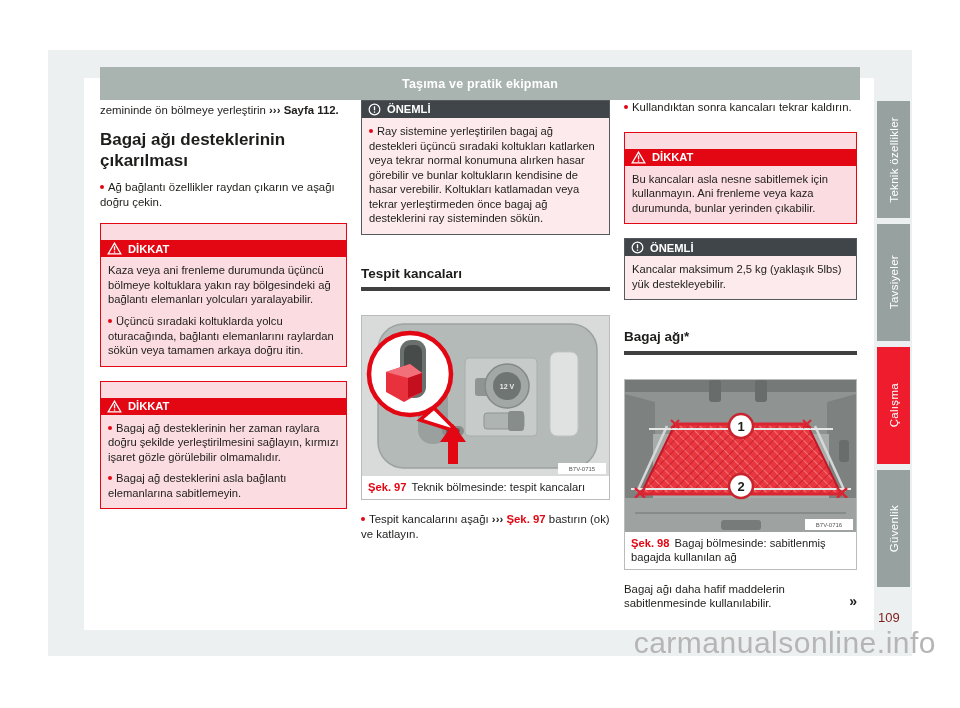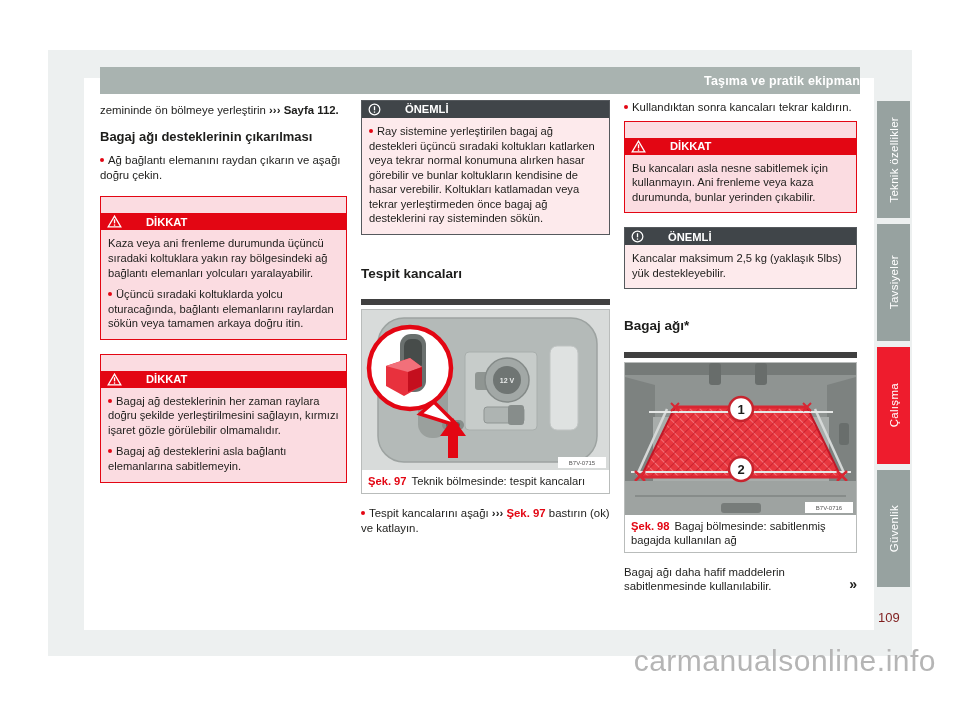--- a/index.html
+++ b/index.html
@@ -2,38 +2,38 @@
 <html><head>
 <meta charset="utf-8">
 <style>
   * { margin:0; padding:0; box-sizing:border-box; }
   html,body { width:960px; height:708px; background:#fff; font-family:"Liberation Sans", sans-serif; color:#1d1d1b; }
   .canvas { position:relative; width:960px; height:708px; overflow:hidden; background:#fff; }
 
   .scan { position:absolute; left:48px; top:50px; width:864px; height:606px; background:#edf0f0; }
   .sheet { position:absolute; left:36px; top:28px; width:790px; height:552px; background:#ffffff; }
 
-  .header-bar { position:absolute; left:52px; top:17px; width:760px; height:27px; background:#a9b3b0;
-                display:flex; align-items:center; justify-content:flex-end; }
+  .header-bar { position:absolute; left:52px; top:17px; width:760px; height:33px; background:#a9b3b0;
+                display:flex; align-items:center; justify-content:center; }
   .header-bar span { color:#fff; font-weight:bold; font-size:12.5px; letter-spacing:.2px; }
 
   .col { position:absolute; top:50px; font-size:11.4px; line-height:1.28; }
   .col1 { left:52px;  width:247px; top:53px; }
   .col2 { left:313px; width:249px; top:50px; }
   .col3 { left:576px; width:233px; top:50px; }
 
   p.bp { margin-bottom:11px; }
   .dot { display:inline-block; width:4px; height:4px; border-radius:50%; background:#e30613; margin-right:4px; vertical-align:2px; }
-  .subhead { font-weight:bold; font-size:13px; margin-bottom:8px; }
+  .subhead { font-weight:bold; font-size:17px; margin-bottom:8px; }
   .dark-ref { font-weight:bold; }
 
-  .section-title { font-weight:bold; font-size:13.5px; padding-bottom:17px; border-bottom:6px solid #404040; margin-bottom:4px; }
+  .section-title { font-weight:bold; font-size:13.5px; padding-bottom:5px; border-bottom:4px solid #404040; margin-bottom:24px; }
 
   .box { margin-bottom:14px; border:1px solid; }
-  .box-head { display:flex; align-items:center; gap:24px; padding:2px 6px; height:17px; color:#fff; font-weight:bold; font-size:11.2px; }
+  .box-head { display:flex; align-items:center; gap:6px; padding:2px 6px; height:17px; color:#fff; font-weight:bold; font-size:11.2px; }
   .box-body { padding:6px 7px 8px 7px; font-weight:normal; font-size:11.2px; line-height:1.3; }
   .box-body p { margin-bottom:7px; }
   .box-body p:last-child { margin-bottom:0; }
   .warn { border-color:#e30613; background:#fbdce1; }
   .warn-head { background:#e30613;margin-top:16px; }
   .note { border-color:#55595d; background:#fdeaec; }
   .note-head { background:#404549; }
 
   .fig { border:1px solid #b9bcbb; margin-bottom:12px; background:#fff; }
   .fig-img { display:block; }
@@ -46,21 +46,21 @@
   .more-mark { font-weight:bold; font-size:14px; }
 
   .vtab { position:absolute; left:829px; width:33px; height:117px; background:#97a2a0; cursor:pointer;
           display:flex; align-items:center; justify-content:center; }
   .vtab span { writing-mode:vertical-rl; transform:rotate(180deg); color:#fff; font-size:11.5px; letter-spacing:.3px; }
   .vtab.active { background:#ee1c2d; }
   .t1 { top:51px; } .t2 { top:174px; } .t3 { top:297px; } .t4 { top:420px; }
 
   .page-num { position:absolute; left:830px; top:560px; font-size:13px; color:#7f1d1d; }
 
-  .watermark { position:absolute; right:24px; top:644px; font-size:30px; color:#b5b5b5; letter-spacing:.5px; }
+  .watermark { position:absolute; right:24px; top:626px; font-size:30px; color:#b5b5b5; letter-spacing:.5px; }
 
   .wicon svg, .iicon svg { display:block; }
 </style>
 </head>
 <body>
 
 <div class="canvas">
   <div class="scan">
     <div class="sheet"></div>
 
@@ -70,36 +70,36 @@
 
     <div class="col col1">
       <p class="bp">
         <span>zemininde ön bölmeye yerleştirin</span>
         <span class="dark-ref"><span>›››</span> <span>Sayfa 112.</span></span>
       </p>
 
       <div class="subhead">Bagaj ağı desteklerinin çıkarılması</div>
 
       <p class="bp" style="margin-bottom:14px;">
-        <span class="dot"></span><span>Ağ bağlantı elemanını raydan çıkarın ve aşağı doğru çekin.</span>
+        <span class="dot"></span><span>Ağ bağlantı özellikler raydan çıkarın ve aşağı doğru çekin.</span>
       </p>
 
       <div class="box warn">
         <div class="box-head warn-head">
           <span class="wicon">
             <svg width="15" height="13" viewBox="0 0 20 18">
                 <path d="M10 1.5 L18.8 16.5 H1.2 Z" fill="none" stroke="#fff" stroke-width="1.7"></path>
                 <rect x="9.1" y="6" width="1.9" height="5.6" fill="#fff"></rect>
                 <rect x="9.1" y="13" width="1.9" height="1.9" fill="#fff"></rect>
               </svg>
           </span>
           <span>DİKKAT</span>
         </div>
         <div class="box-body">
-          <p>Kaza veya ani frenleme durumunda üçüncü sıradaki koltuklara yakın ray bölgesindeki ağ bağlantı elemanları yolcuları yaralayabilir.</p>
+          <p>Kaza veya ani frenleme durumunda üçüncü bölmeye koltuklara yakın ray bölgesindeki ağ bağlantı elemanları yolcuları yaralayabilir.</p>
           <p><span class="dot"></span><span>Üçüncü sıradaki koltuklarda yolcu oturacağında, bağlantı elemanlarını raylardan sökün veya tamamen arkaya doğru itin.</span></p>
         </div>
       </div>
 
       <div class="box warn">
         <div class="box-head warn-head">
           <span class="wicon">
             <svg width="15" height="13" viewBox="0 0 20 18">
                 <path d="M10 1.5 L18.8 16.5 H1.2 Z" fill="none" stroke="#fff" stroke-width="1.7"></path>
                 <rect x="9.1" y="6" width="1.9" height="5.6" fill="#fff"></rect>
@@ -175,21 +175,21 @@
 
       <p class="bp">
         <span class="dot"></span><span>Tespit kancalarını aşağı</span>
         <span class="dark-ref">›››</span>
         <span class="red-ref">Şek. 97</span>
         <span>bastırın (ok) ve katlayın.</span>
       </p>
     </div>
 
     <div class="col col3">
-      <p class="bp" style="margin-bottom:6px;">
+      <p class="bp" style="margin-bottom:17px;">
         <span class="dot"></span><span>Kullandıktan sonra kancaları tekrar kaldırın.</span>
       </p>
 
       <div class="box warn">
         <div class="box-head warn-head">
           <span class="wicon">
             <svg width="15" height="13" viewBox="0 0 20 18">
                 <path d="M10 1.5 L18.8 16.5 H1.2 Z" fill="none" stroke="#fff" stroke-width="1.7"></path>
                 <rect x="9.1" y="6" width="1.9" height="5.6" fill="#fff"></rect>
                 <rect x="9.1" y="13" width="1.9" height="1.9" fill="#fff"></rect>

